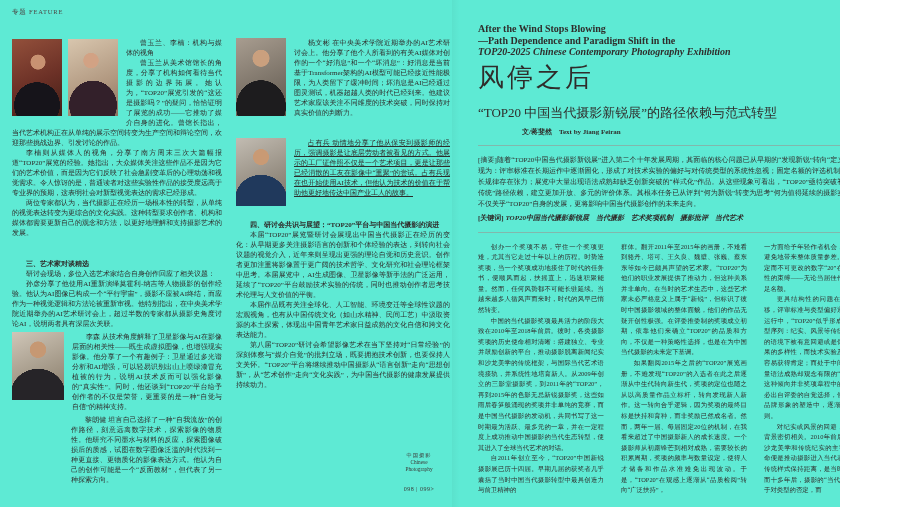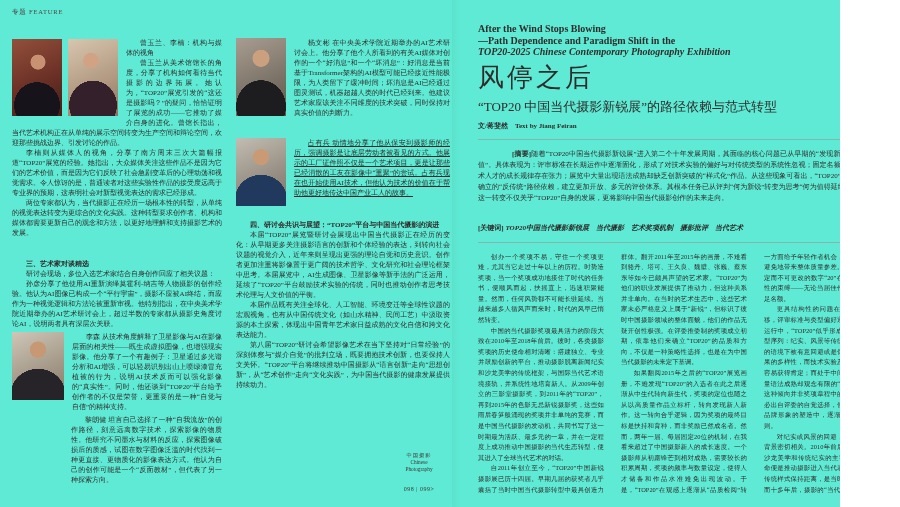--- a/index.html
+++ b/index.html
@@ -53,26 +53,26 @@
          font-size:5.3px;line-height:6.8px;color:#3c3a38;}
   .brand .cn{letter-spacing:1px;}
   .pageno{position:absolute;left:376px;top:478px;width:62px;text-align:center;
           font-size:6px;letter-spacing:0.5px;color:#3c3a38;}
 
   
   .page-right{position:absolute;left:478px;top:23px;width:412px;height:473px;overflow:hidden;}
   .ten{font-size:10px;line-height:11.5px;font-weight:bold;}
   .ten.it{font-style:italic;}
   .tcn{font-size:26px;line-height:30px;letter-spacing:3px;margin-top:5px;font-weight:500;}
-  .tsub{font-size:13px;line-height:16px;margin-top:6px;font-weight:500;}
-  .byline{font-size:7px;margin-top:6px;font-weight:bold;}
+  .tsub{font-size:13px;line-height:16px;margin-top:12px;font-weight:500;}
+  .byline{font-size:7px;margin-top:6px;font-weight:bold;margin-left:44px;}
   .rule{border-top:1px solid #9a9792;height:0;margin-top:8px;transform:scaleY(0.6);}
   .abstract{margin-top:9px;font-size:7px;line-height:11px;text-align:justify;text-indent:0;}
-  .abstract b{font-weight:bold;margin-left:34px;}
-  .keywords{margin-top:19px;font-size:7px;line-height:11px;text-indent:0;font-style:italic;font-weight:600;}
+  .abstract b{font-weight:normal;}
+  .keywords{margin-top:3px;font-size:7px;line-height:11px;text-indent:0;font-style:italic;font-weight:600;}
   .keywords b{font-style:normal;}
   .rcols{display:flex;gap:17px;margin-top:9px;}
   .rcol{width:126px;overflow:hidden;}
   .rcol p{font-size:6.4px;line-height:10.6px;}
   .rcol p.cont{text-indent:0;}
 </style>
 </head>
 <body>
 
 <div class="sheet">

